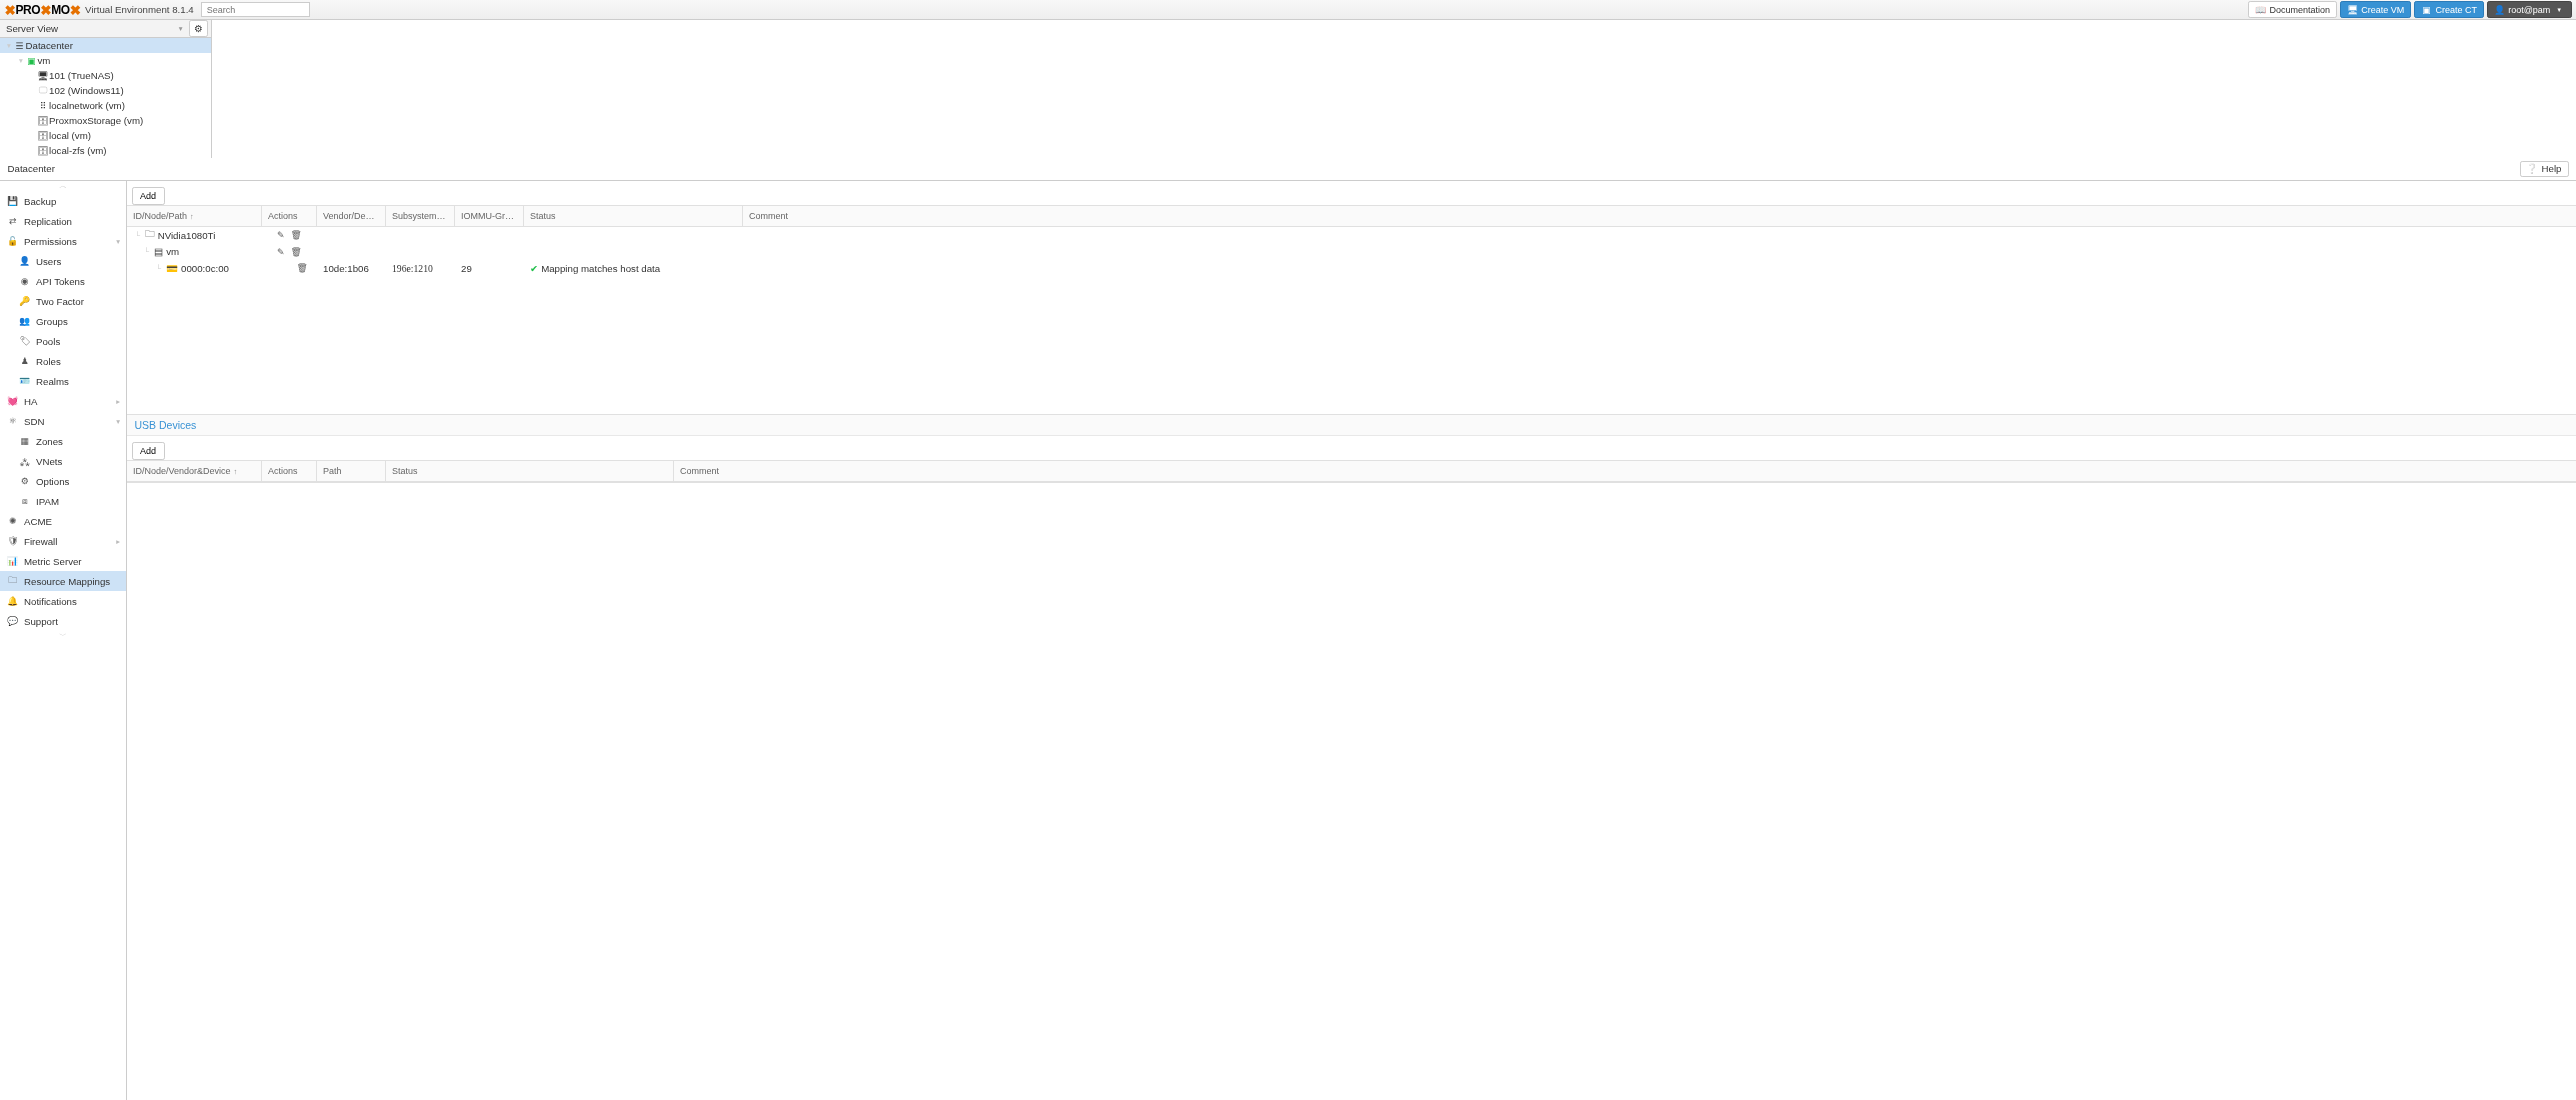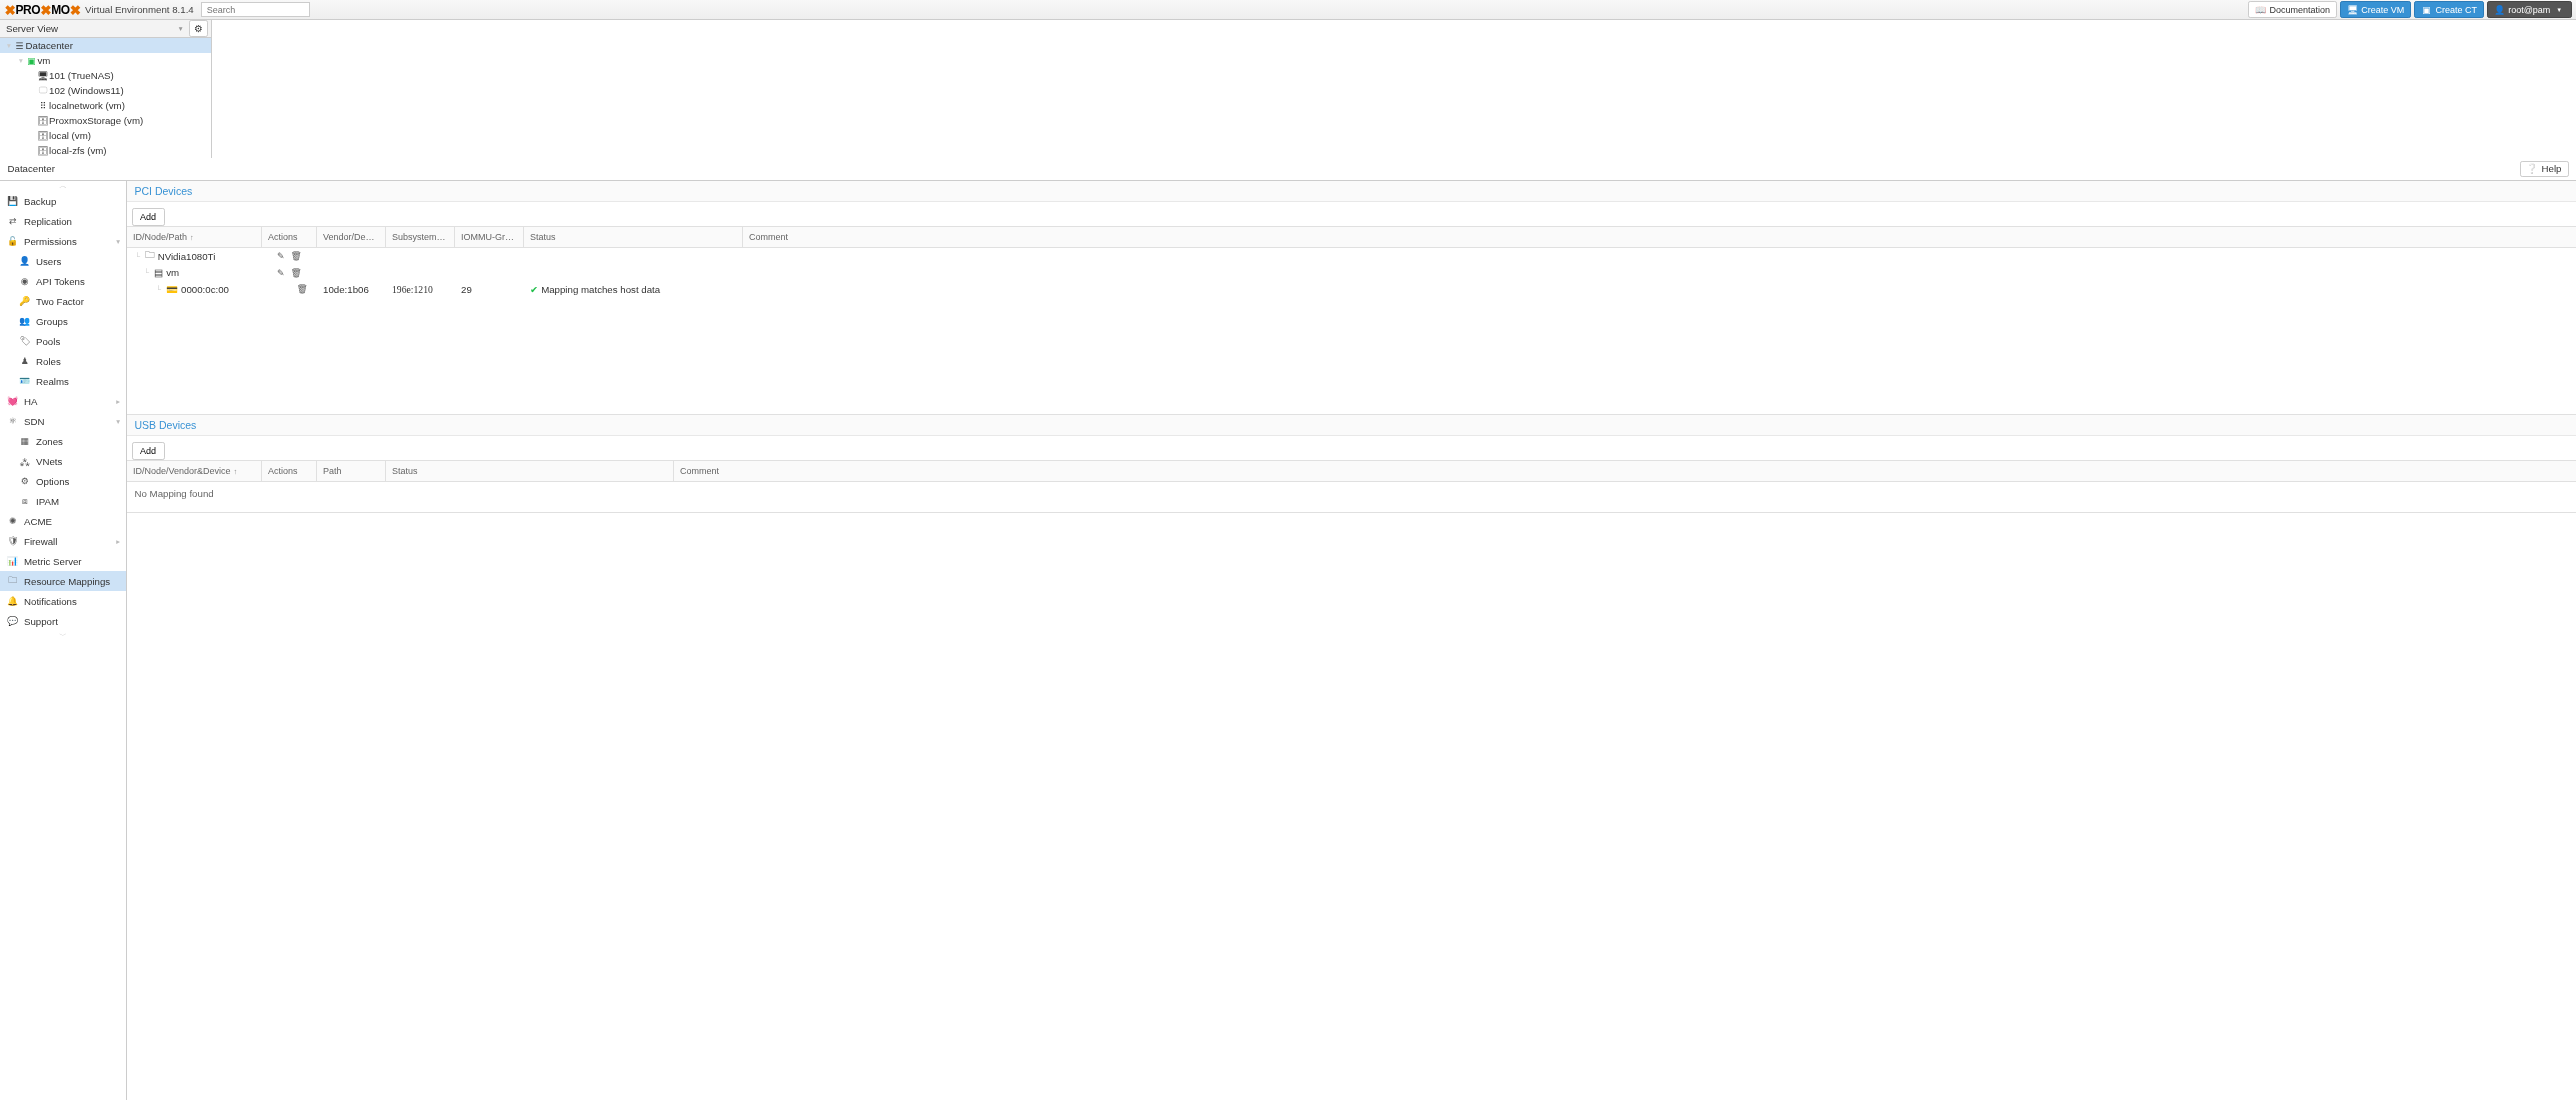--- a/index.html
+++ b/index.html
@@ -240,21 +240,20 @@
           </div>
         <div class="mitem">
             <span class="mi">💬</span>
             <span>Support</span>
           </div>
         <div class="menu-arrow">﹀</div>
       </div>
 
       <div class="panels">
         <div class="panel pci">
-          <div class="panel-title">PCI Devices</div>
           <div class="toolbar">
             <button class="btn">Add</button>
           </div>
           <div class="grid-hdr">
             <div class="gh" style="width:135px;">
                 <span>ID/Node/Path</span>
                 <span class="sort-arrow">↑</span>
               </div>
             <div class="gh" style="width:55px;">Actions</div>
             <div class="gh" style="width:69px;">Vendor/De…</div>
@@ -314,21 +313,18 @@
           <div class="grid-hdr">
             <div class="gh" style="width:135px;">
                 <span>ID/Node/Vendor&amp;Device</span>
                 <span class="sort-arrow">↑</span>
               </div>
             <div class="gh" style="width:55px;">Actions</div>
             <div class="gh" style="width:69px;text-align:right;">Path</div>
             <div class="gh" style="width:288px;">Status</div>
             <div class="gh" style="flex:1;">Comment</div>
           </div>
-          <div class="grid-body">
-            <div class="empty">No Mapping found</div>
-          </div>
         </div>
       </div>
     </div>
   </div>
 </div>
 
 
 </body></html>

